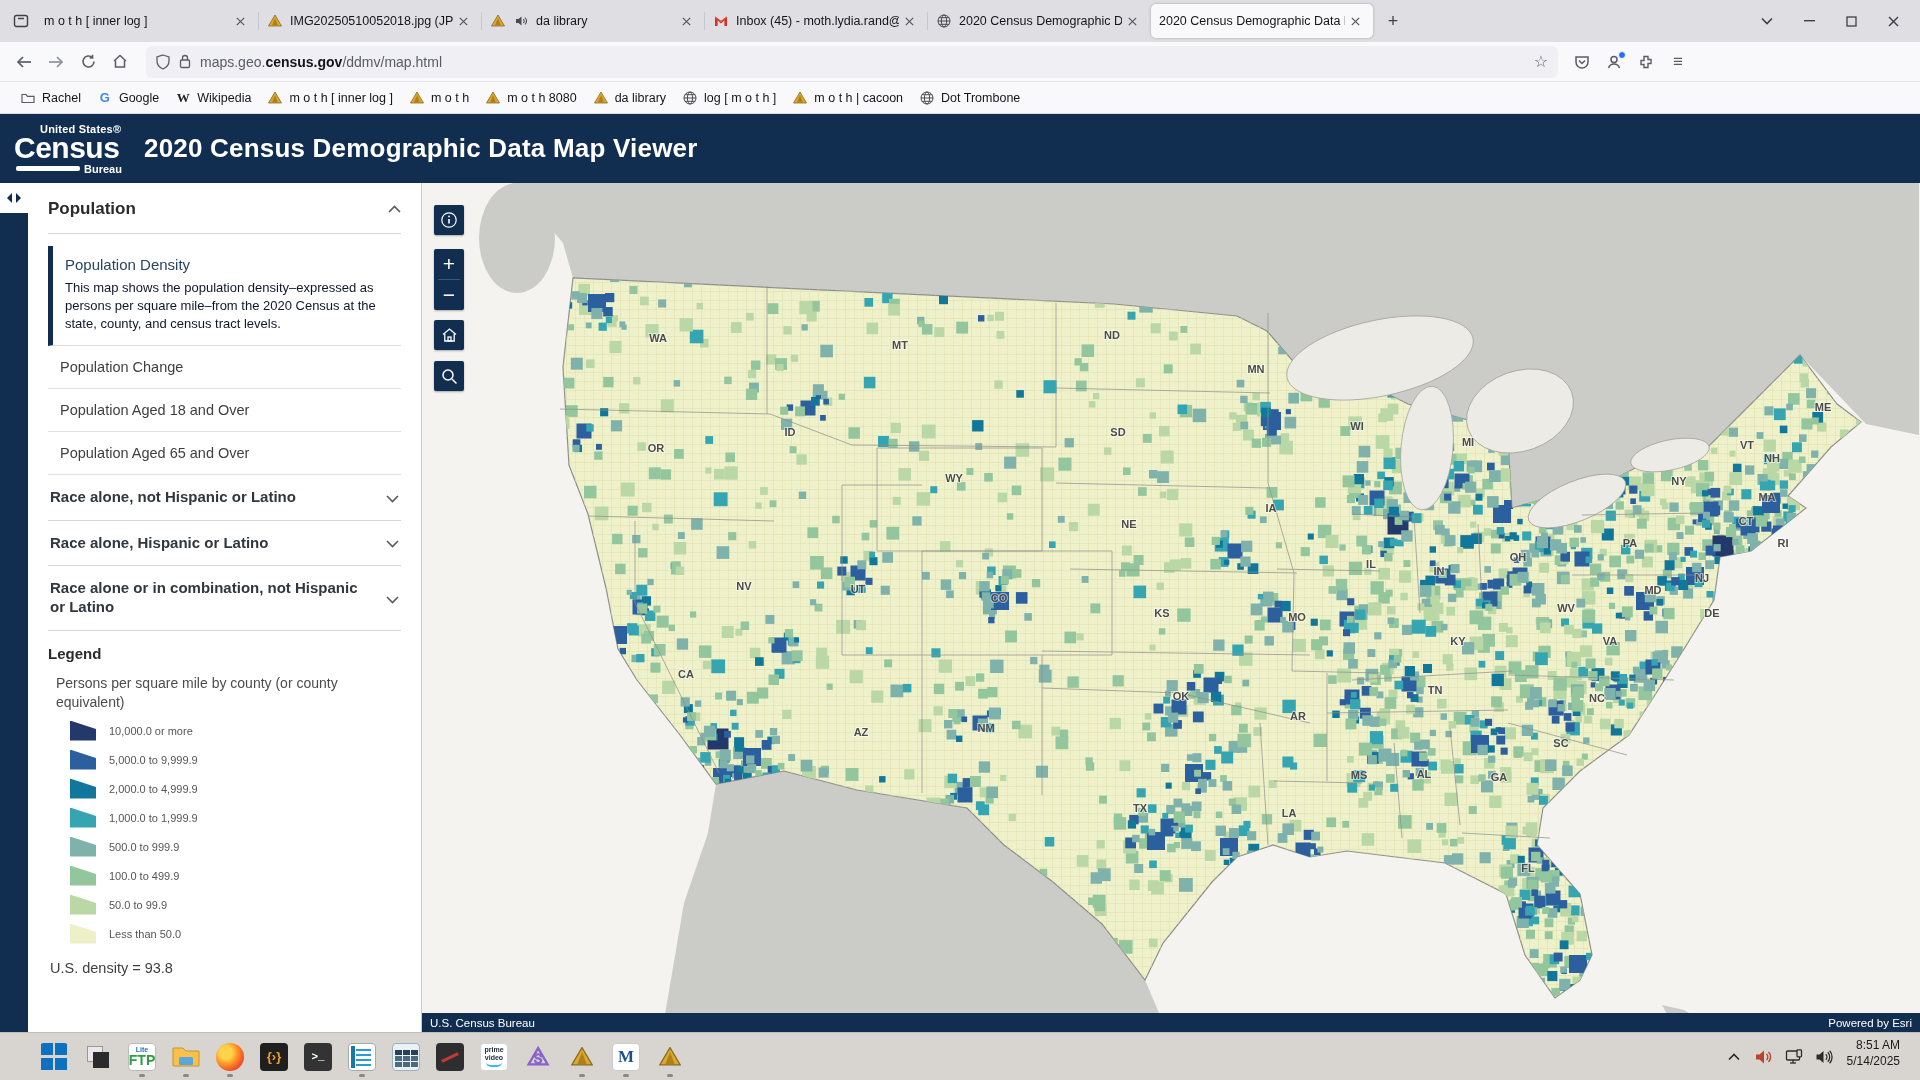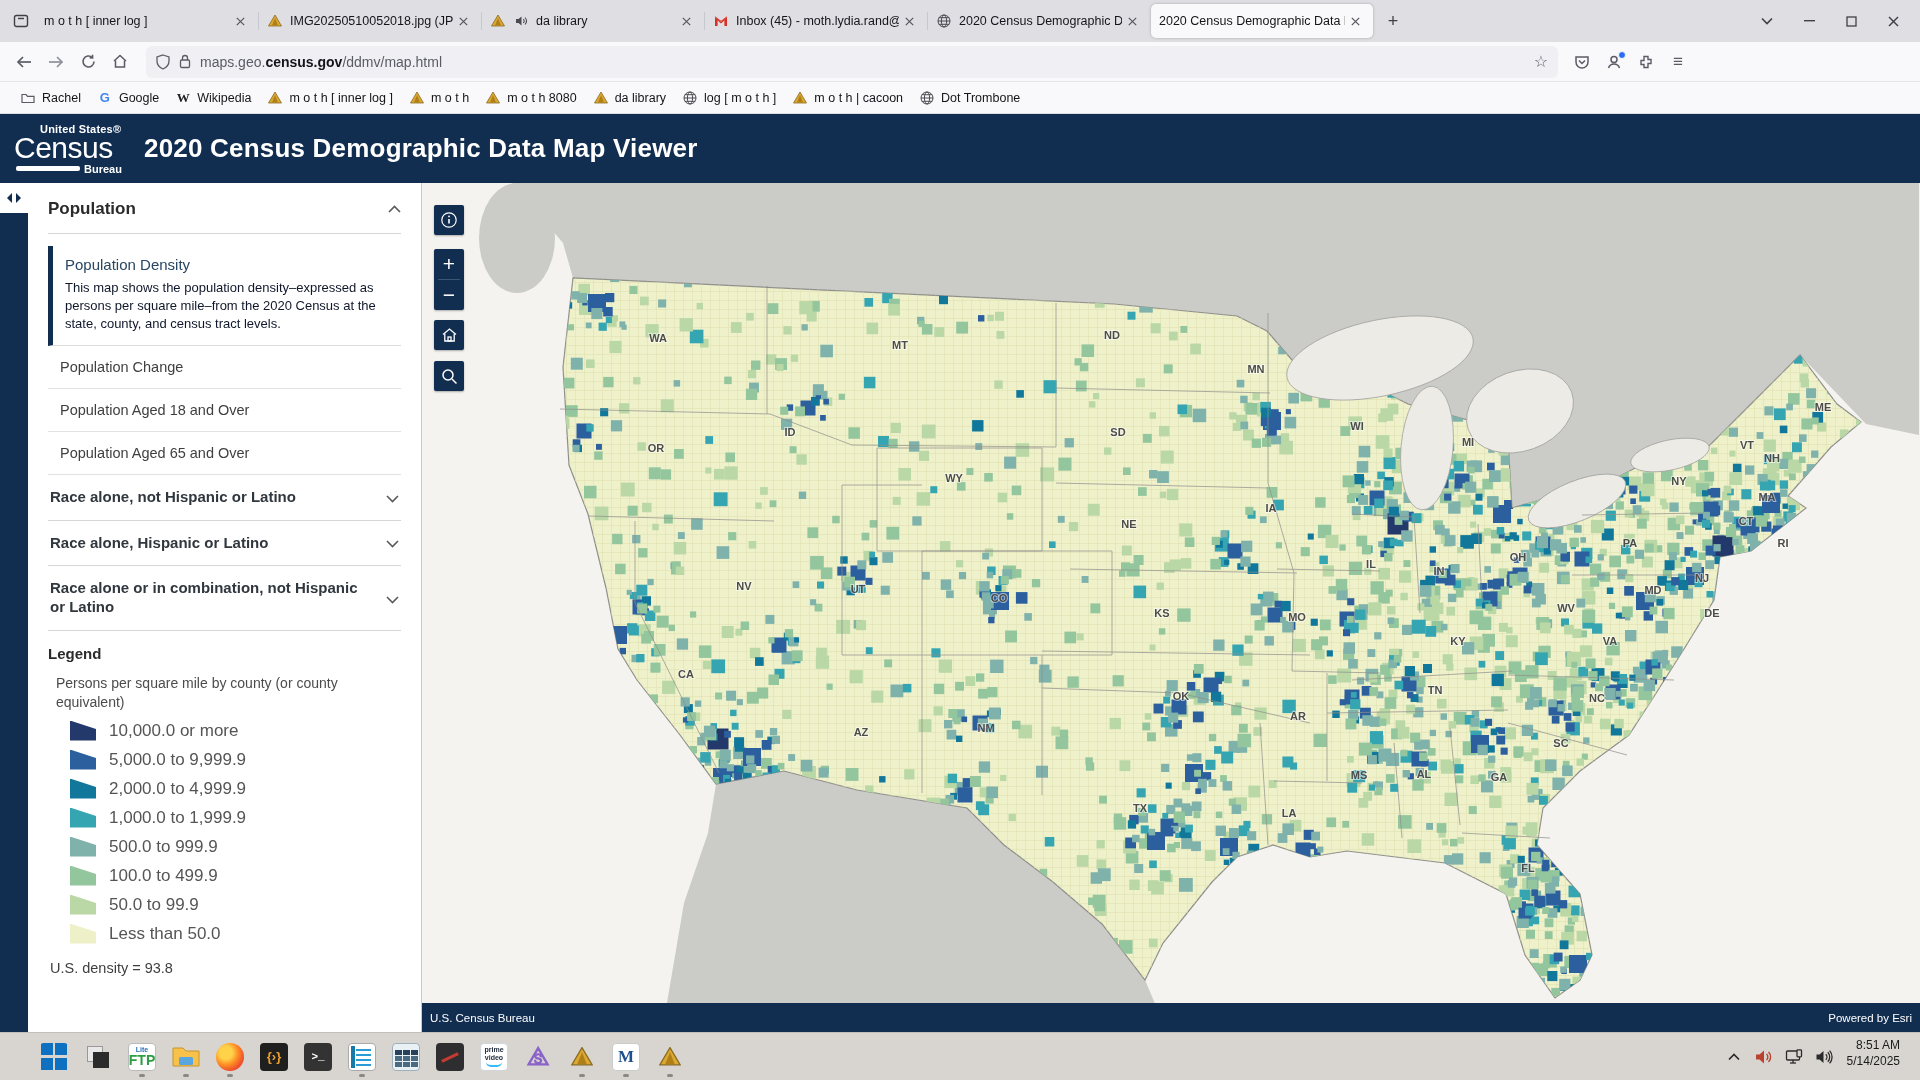--- a/index.html
+++ b/index.html
@@ -32,21 +32,21 @@
   .acctdot { position:absolute; top:4px; right:4px; width:8px; height:8px; border-radius:50%; background:#2b6df1; border:1.5px solid #f9f9fb; }
 
   .bookbar { height:32px; background:#f9f9fb; display:flex; align-items:center; padding:0 12px; border-bottom:1px solid #dddde2; }
   .bm { display:flex; align-items:center; height:24px; padding:0 8px; border-radius:4px; color:#15141a; font-size:12.5px; white-space:nowrap; }
   .bm .bicon { width:16px; height:16px; margin-right:6px; display:flex; align-items:center; justify-content:center; }
 
   
   .appheader { height:69px; background:#112e51; display:flex; align-items:center; padding-left:14px; }
   .logo { width:112px; color:#fff; position:relative; height:56px; }
   .logo .l1 { font-size:11px; font-weight:700; position:absolute; left:26px; top:2px; letter-spacing:.2px; }
-  .logo .l2 { font-size:30px; font-weight:400; position:absolute; left:0; top:10px; letter-spacing:-.5px; }
+  .logo .l2 { font-size:30px; font-weight:700; position:absolute; left:0; top:10px; letter-spacing:-.5px; }
   .logo .bar { position:absolute; left:2px; top:45px; width:64px; height:5px; background:#fff; border-radius:2px; }
   .logo .l3 { font-size:11px; font-weight:700; position:absolute; left:70px; top:42px; }
   .apptitle { color:#fff; font-size:26px; font-weight:700; margin-left:18px; letter-spacing:.2px; }
 
   
   .content { height:849px; display:flex; }
   .rail { width:28px; display:flex; flex-direction:column; }
   .railtoggle { height:30px; background:#fff; display:flex; align-items:center; justify-content:center; color:#112e51; }
   .railfill { flex:1; background:#112e51; }
 
@@ -57,32 +57,32 @@
   .layer-selected .lt { font-size:15px; color:#294663; margin-bottom:6px; }
   .layer-selected .ld { font-size:13px; color:#0f172a; line-height:1.38; padding-right:10px; }
   .layerrow { padding:13px 6px 13px 12px; font-size:14.5px; color:#3f3f3f; border-bottom:1px solid #e2e2e2; }
   .grouprow { display:flex; align-items:center; justify-content:space-between; padding:13px 2px; font-size:15px; font-weight:700; color:#30373e; border-bottom:1px solid #d6d6d6; }
   .grouprow .gt { padding-right:14px; line-height:1.25; }
   .legend { padding-top:14px; }
   .legend .lgt { font-size:15px; font-weight:700; color:#2b2b2b; }
   .legend .lgs { font-size:14px; color:#4c4c4c; line-height:1.35; margin:12px 0 6px 8px; width:300px; }
   .lgrow { display:flex; align-items:center; margin:9px 0 9px 22px; }
   .swatch { width:26px; height:20px; margin-right:13px; clip-path:polygon(0 0, 100% 42%, 100% 100%, 0 100%); }
-  .lgrow .ll { font-size:17px; color:#555; }
+  .lgrow .ll { font-size:11px; color:#555; }
   .density { font-size:14.5px; color:#3f3f3f; margin:16px 0 0 2px; }
 
   .map { flex:1; position:relative; background:#f4f3ef; }
   .map svg.world { position:absolute; inset:0; }
   .mapctl { position:absolute; left:12px; width:30px; background:#112e51; color:#fff; border-radius:2px;
             display:flex; align-items:center; justify-content:center; box-shadow:0 1px 2px rgba(0,0,0,.3); }
   .mapctl.single { height:30px; }
   .zoomgroup { position:absolute; left:12px; top:66px; width:30px; background:#112e51; border-radius:2px; box-shadow:0 1px 2px rgba(0,0,0,.3); }
   .zoomgroup .zbtn { height:30px; color:#fff; font-size:21px; display:flex; align-items:center; justify-content:center; }
   .zoomgroup .zdiv { height:1px; background:#3c5573; margin:0 4px; }
-  .attrib { position:absolute; left:0; right:0; bottom:0; height:29px; background:#112e51; color:#fff;
+  .attrib { position:absolute; left:0; right:0; bottom:0; height:19px; background:#112e51; color:#fff;
             font-size:11.5px; display:flex; align-items:center; justify-content:space-between; padding:0 8px; }
 
   
   .taskbar { height:48px; background:#d8d5d1; border-top:1px solid #c2bfbb; display:flex; align-items:center; padding:0 10px; }
   .ticons { display:flex; align-items:center; margin-left:22px; }
   .tslot { width:44px; height:44px; position:relative; display:flex; align-items:center; justify-content:center; }
   .tslot .dot { position:absolute; bottom:2px; left:50%; transform:translateX(-50%); width:6px; height:3px; border-radius:2px; background:#8a8885; }
   .ti { width:28px; height:28px; border-radius:4px; position:relative; overflow:hidden; display:flex; align-items:center; justify-content:center; }
   .ti-start { display:grid; grid-template-columns:12px 12px; grid-gap:2px; background:none; }
   .ti-start i { width:12px; height:12px; background:#0e70c0; }

